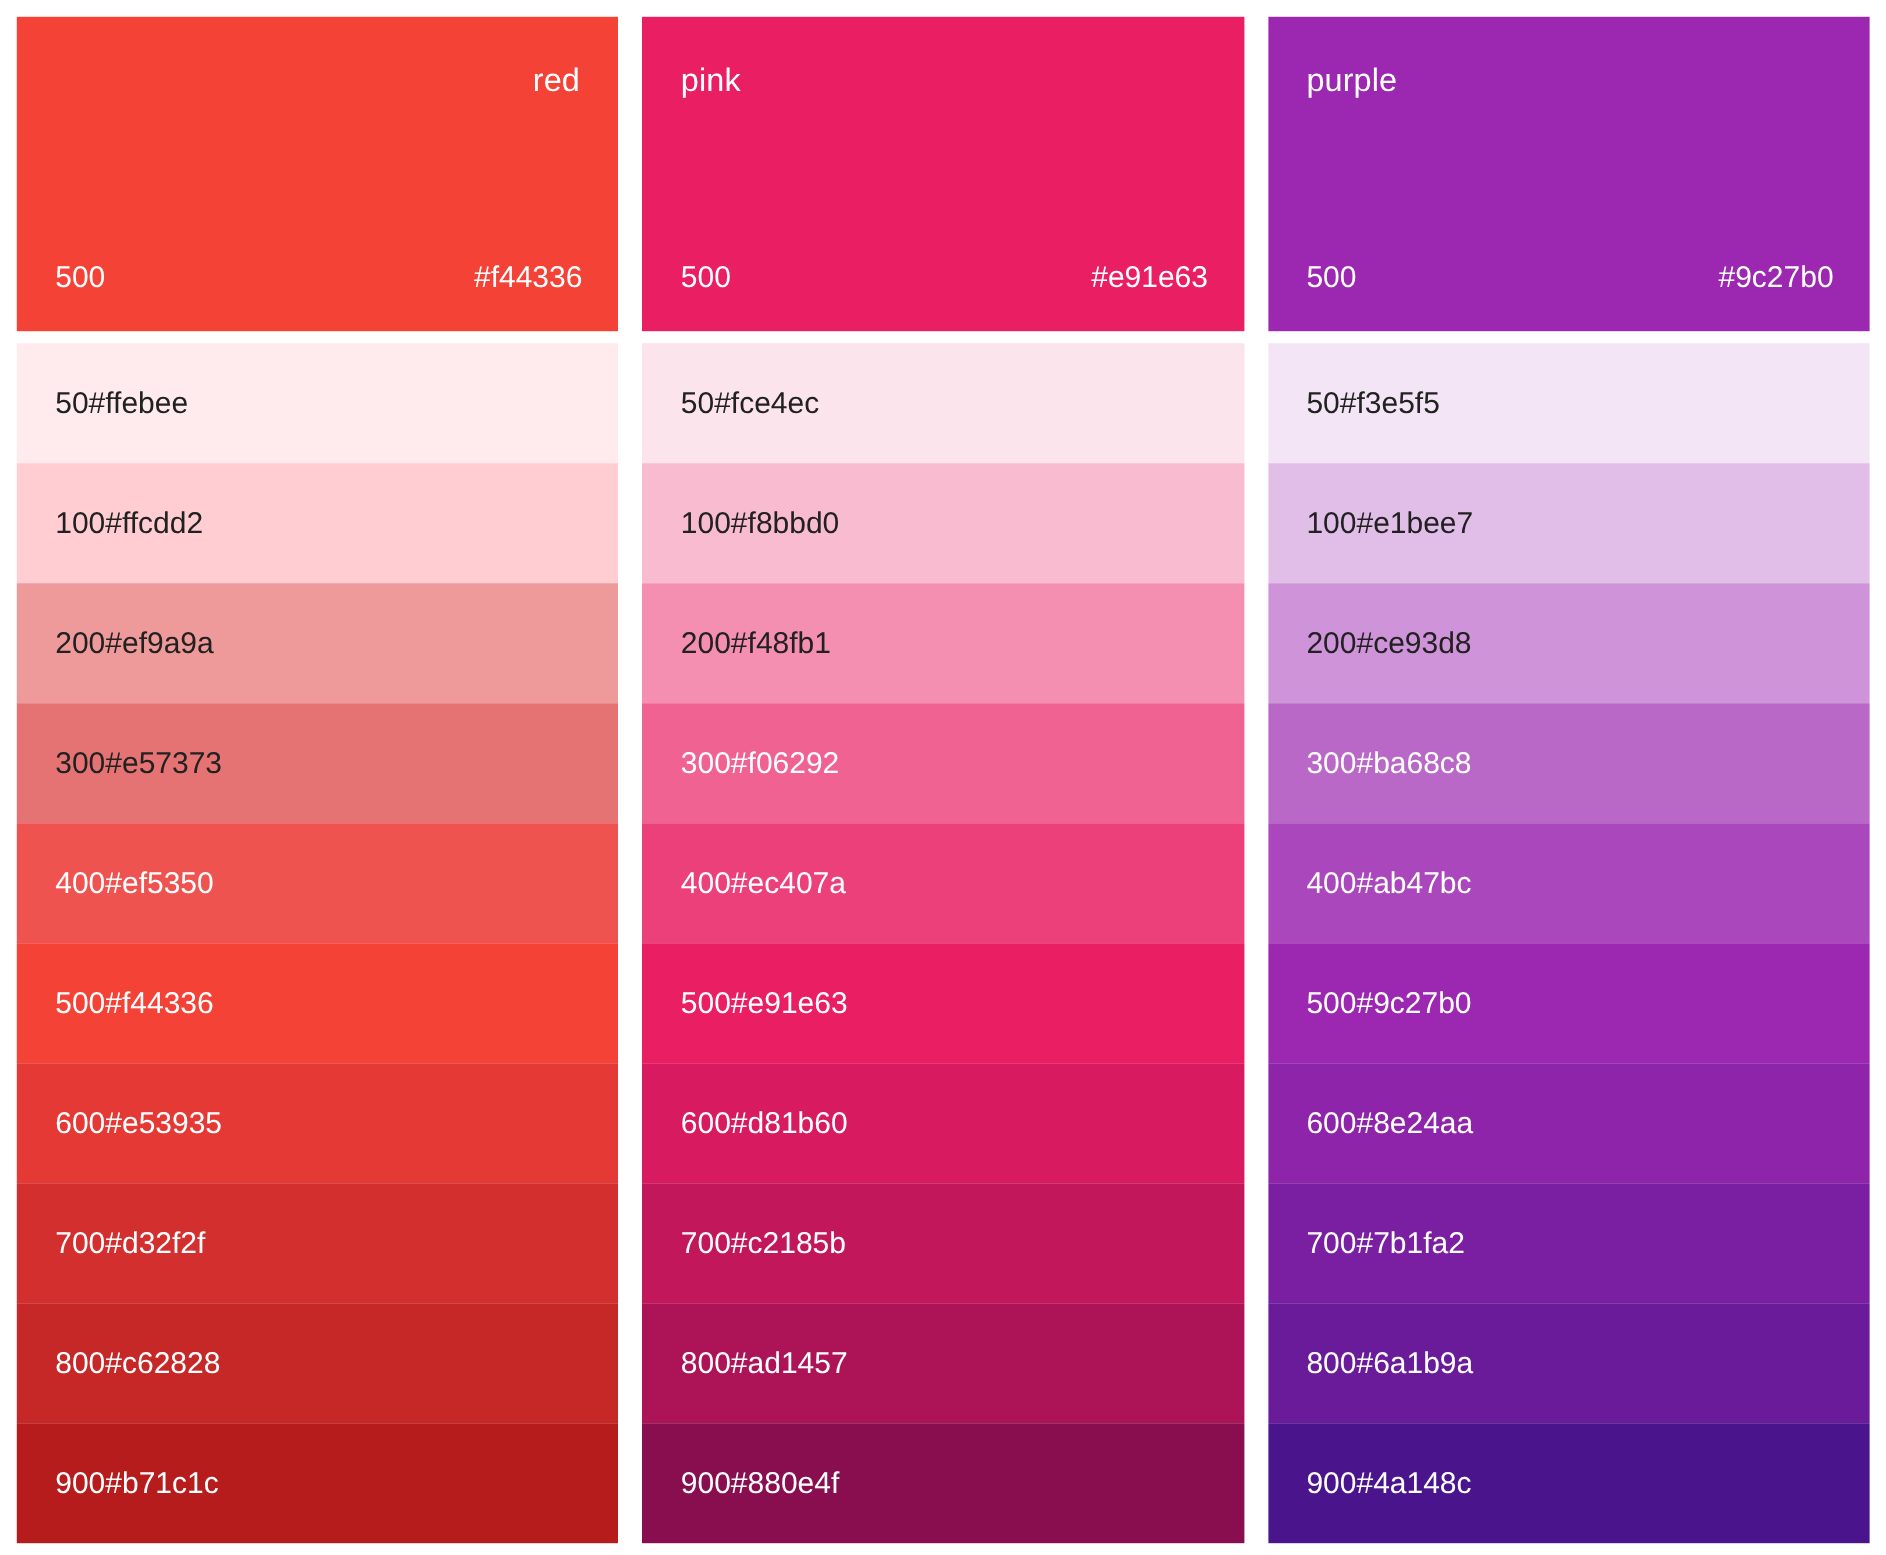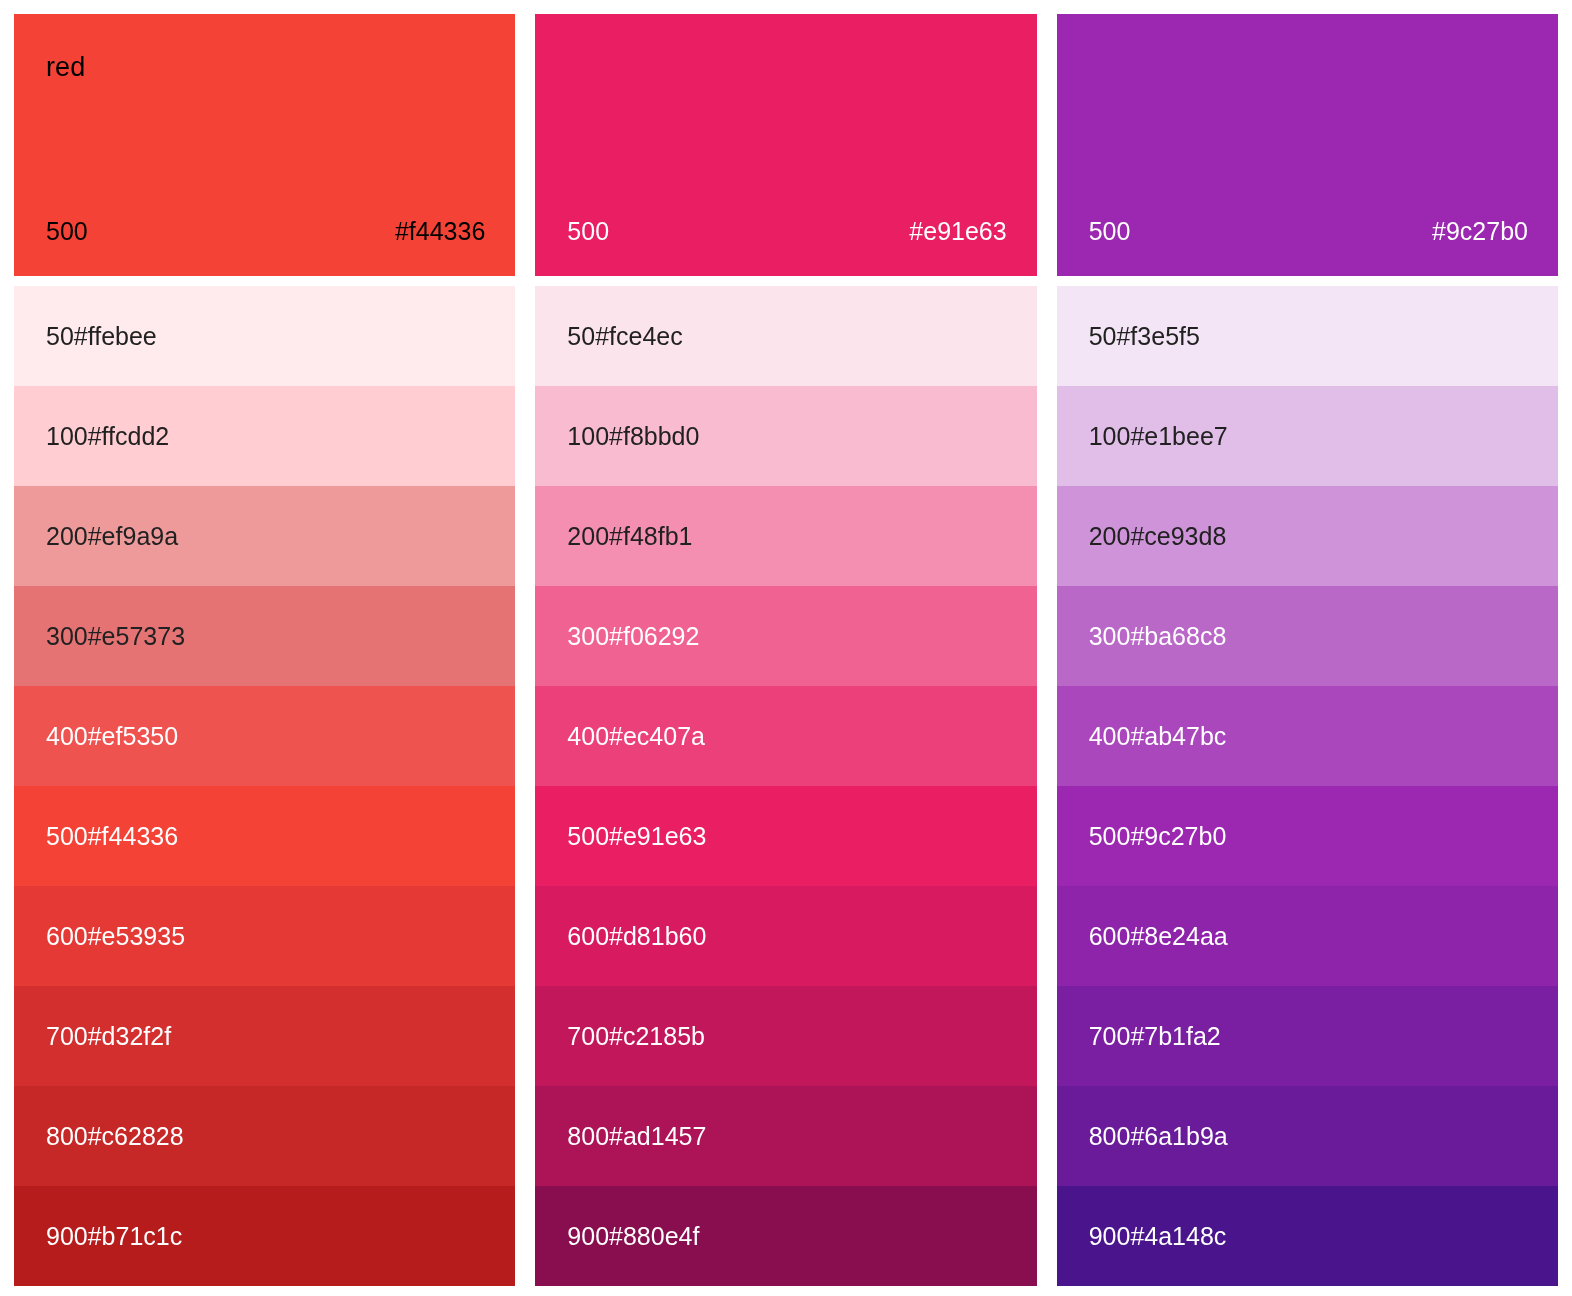--- a/index.html
+++ b/index.html
@@ -84,21 +84,21 @@
     white-space: nowrap;
   }
 
   .shade-hex { text-align: right; }
 </style>
 </head>
 <body>
 
 <div id="palette-board">
     <div class="palette-column">
-      <div class="palette-header" style="background: rgb(244, 67, 54); color: #000000;">
+      <div class="palette-header" style="background: rgb(244, 67, 54); color: #ffffff; text-align: right;">
         <div class="palette-name">red</div>
         <div class="header-footer">
           <span class="header-weight">500</span>
           <span class="header-hex">#f44336</span>
         </div>
       </div>
       <div class="shade-row" style="background: rgb(255, 235, 238); color: rgb(33, 33, 33);">
         <span class="shade-weight">50</span>
         <span class="shade-hex">#ffebee</span>
       </div>
@@ -134,20 +134,21 @@
         <span class="shade-weight">800</span>
         <span class="shade-hex">#c62828</span>
       </div>
       <div class="shade-row" style="background: rgb(183, 28, 28); color: rgb(255, 255, 255);">
         <span class="shade-weight">900</span>
         <span class="shade-hex">#b71c1c</span>
       </div>
     </div>
     <div class="palette-column">
       <div class="palette-header" style="background: rgb(233, 30, 99); color: rgb(255, 255, 255);">
+        <div class="palette-name">pink</div>
         <div class="header-footer">
           <span class="header-weight">500</span>
           <span class="header-hex">#e91e63</span>
         </div>
       </div>
       <div class="shade-row" style="background: rgb(252, 228, 236); color: rgb(33, 33, 33);">
         <span class="shade-weight">50</span>
         <span class="shade-hex">#fce4ec</span>
       </div>
       <div class="shade-row" style="background: rgb(248, 187, 208); color: rgb(33, 33, 33);">
@@ -182,20 +183,21 @@
         <span class="shade-weight">800</span>
         <span class="shade-hex">#ad1457</span>
       </div>
       <div class="shade-row" style="background: rgb(136, 14, 79); color: rgb(255, 255, 255);">
         <span class="shade-weight">900</span>
         <span class="shade-hex">#880e4f</span>
       </div>
     </div>
     <div class="palette-column">
       <div class="palette-header" style="background: rgb(156, 39, 176); color: rgb(255, 255, 255);">
+        <div class="palette-name">purple</div>
         <div class="header-footer">
           <span class="header-weight">500</span>
           <span class="header-hex">#9c27b0</span>
         </div>
       </div>
       <div class="shade-row" style="background: rgb(243, 229, 245); color: rgb(33, 33, 33);">
         <span class="shade-weight">50</span>
         <span class="shade-hex">#f3e5f5</span>
       </div>
       <div class="shade-row" style="background: rgb(225, 190, 231); color: rgb(33, 33, 33);">

